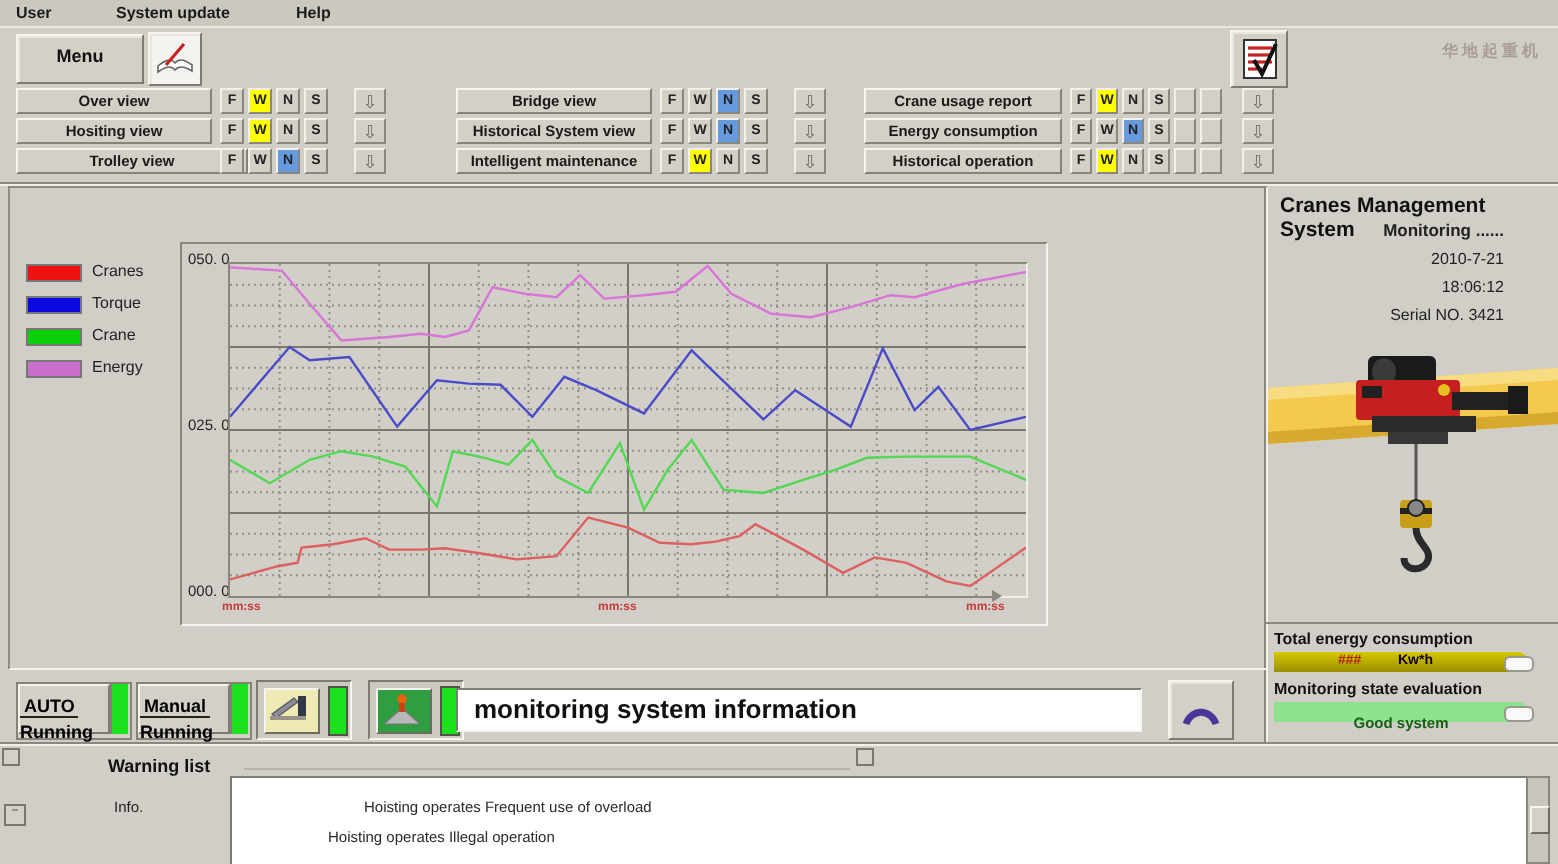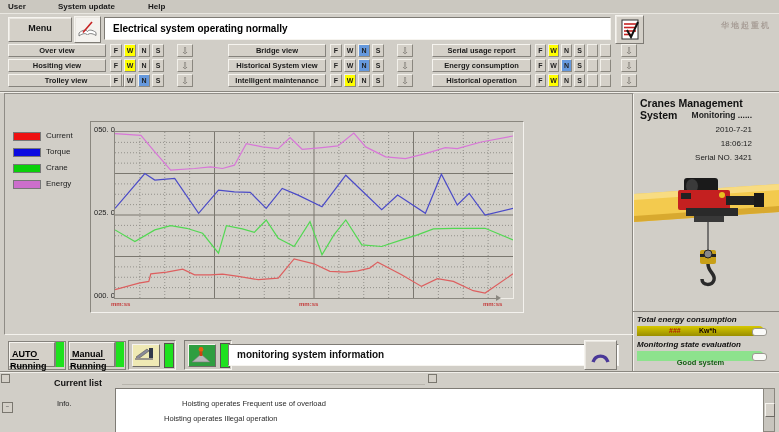--- a/index.html
+++ b/index.html
@@ -42,31 +42,31 @@
   .plot{position:absolute;left:23px;top:9px;width:398px;height:166px;border:1px solid;border-color:#8a877f #f0eee8 #f0eee8 #8a877f;background:#d2cfc8;box-sizing:content-box;}
   .xlab{position:absolute;top:179px;font-size:6px;color:#c43a3a;font-weight:700;}
   .axisline{position:absolute;left:23px;top:176px;width:384px;height:1px;background:#8a877f;}
   .axisarrow{position:absolute;left:405px;top:173px;width:0;height:0;border-left:5px solid #8a877f;border-top:3px solid transparent;border-bottom:3px solid transparent;}
   
   .sb-title{left:640px;top:97px;font-size:10.5px;font-weight:800;color:#111;}
   .sb-right{position:absolute;right:27px;text-align:right;color:#222;}
   
   .gauge{position:absolute;height:10px;border-radius:0 5px 5px 0;}
   .pill{position:absolute;width:13px;height:6px;background:#fafaf8;border:1px solid #9a978f;border-radius:3px;}
-  .panlabel{position:absolute;font-size:8px;font-weight:700;color:#111;font-style:italic;}
+  .panlabel{position:absolute;font-size:8px;font-weight:700;color:#111;}
   
   .runpanel{position:absolute;width:56px;height:27px;border:1px solid #85827c;display:flex;background:#d4d0c8;}
   .runbtn{width:46px;height:25px;border:1px solid;border-color:#f6f4ef #7e7b75 #7e7b75 #f6f4ef;background:#d4d0c8;box-sizing:border-box;text-align:left;}
   .runbtn .l1{font-size:9px;font-weight:800;border-bottom:1px solid #222;display:inline-block;padding:0 2px;margin-top:1px;}
   .runbtn .l2{font-size:9px;font-weight:800;margin-top:0px;}
   .greenstrip{width:8px;height:25px;background:#1ee11e;border-left:1px solid #85827c;}
   .iconpanel{position:absolute;width:46px;height:28px;border:1px solid;border-color:#7e7b75 #f6f4ef #f6f4ef #7e7b75;background:#cdc9c1;}
   .iconbtn{position:absolute;left:3px;top:3px;width:26px;height:21px;border:1px solid;border-color:#f6f4ef #6e6b65 #6e6b65 #f6f4ef;}
   .iconstrip{position:absolute;left:35px;top:2px;width:8px;height:23px;background:#1ee11e;border:1px solid #55524c;}
-  .msgbox{left:228px;top:344px;width:391px;height:22px;font-size:10px;font-weight:700;color:#111;line-height:20px;padding-left:8px;box-sizing:border-box;}
+  .msgbox{left:228px;top:344px;width:343px;height:22px;font-size:13px;font-weight:700;color:#111;line-height:20px;padding-left:8px;box-sizing:border-box;}
   .arcbtn{left:584px;top:340px;width:31px;height:28px;}
   
   .tinybox{position:absolute;width:7px;height:7px;background:#d4d0c8;border:1px solid #7a776f;}
   .warn-title{left:54px;top:378px;font-size:9px;font-weight:800;color:#111;}
   .warn-groupline{left:122px;top:384px;width:303px;height:1px;background:#b7b4ac;}
   .warn-info{left:57px;top:399px;font-size:7.5px;color:#222;}
   .warnbox{left:115px;top:388px;width:647px;height:44px;background:#fff;border:1px solid;border-color:#7e7b75 #f6f4ef #f6f4ef #7e7b75;}
   .warnitem{position:absolute;left:48px;font-size:7.5px;color:#2a2a2a;}
   .scrollbar{left:763px;top:388px;width:12px;height:44px;background:#c8c5be;border:1px solid #8a877f;box-sizing:border-box;}
   .scrollthumb{position:absolute;left:1px;top:14px;width:8px;height:12px;background:#d4d0c8;border:1px solid;border-color:#f6f4ef #6e6b65 #6e6b65 #f6f4ef;}
@@ -82,21 +82,20 @@
     <span class="menuitem" style="left:148px">Help</span>
   </div>
 
   <div class="abs raised menu-btn btnlabel">Menu</div>
   <div class="abs raised icon-btn" style="left:74px;top:16px;width:25px;height:25px;background:#f4f2ee;">
     <svg width="21" height="19" viewBox="0 0 21 19">
       <path d="M2,13 C6,9.5 9,9.5 10.5,11.5 C12,9.5 15,9.5 19,12.5 L19,15.5 C15,13 12,13 10.5,15 C9,13 6,13 2,16 Z" fill="#ffffff" stroke="#666" stroke-width="0.8"></path>
       <line x1="6" y1="12.5" x2="15" y2="2" stroke="#c62222" stroke-width="1.6"></line>
     </svg>
   </div>
-  <div class="abs sunken statusbar">Electrical system operating normally</div>
   <div class="abs raised icon-btn" style="left:615px;top:15px;width:27px;height:27px;">
     <svg width="22" height="23" viewBox="0 0 22 23">
       <rect x="3" y="2" width="16" height="19" fill="#fff" stroke="#333" stroke-width="1"></rect>
       <line x1="5" y1="6" x2="17" y2="6" stroke="#c62222" stroke-width="1.6"></line>
       <line x1="5" y1="9.5" x2="17" y2="9.5" stroke="#c62222" stroke-width="1.6"></line>
       <line x1="5" y1="13" x2="17" y2="13" stroke="#c62222" stroke-width="1.6"></line>
       <line x1="5" y1="16.5" x2="12" y2="16.5" stroke="#c62222" stroke-width="1.6"></line>
       <path d="M8,12 L12,19 L19,4" stroke="#111" stroke-width="2" fill="none"></path>
     </svg>
   </div>
@@ -131,21 +130,21 @@
       <div class="navind" style="left:344px;top:59px;width:12px">W</div>
       <div class="navind ind-n" style="left:358px;top:59px;width:12px">N</div>
       <div class="navind" style="left:372px;top:59px;width:12px">S</div>
       <div class="arrowbtn" style="left:397px;top:59px">⇩</div>
       <div class="navbtn" style="left:228px;top:74px;width:98px">Intelligent maintenance</div>
       <div class="navind" style="left:330px;top:74px;width:12px">F</div>
       <div class="navind ind-w" style="left:344px;top:74px;width:12px">W</div>
       <div class="navind" style="left:358px;top:74px;width:12px">N</div>
       <div class="navind" style="left:372px;top:74px;width:12px">S</div>
       <div class="arrowbtn" style="left:397px;top:74px">⇩</div>
-      <div class="navbtn" style="left:432px;top:44px;width:99px">Serial usage report</div>
+      <div class="navbtn" style="left:432px;top:44px;width:99px">Crane usage report</div>
       <div class="navind" style="left:535px;top:44px;width:11px">F</div>
       <div class="navind ind-w" style="left:548px;top:44px;width:11px">W</div>
       <div class="navind" style="left:561px;top:44px;width:11px">N</div>
       <div class="navind" style="left:574px;top:44px;width:11px">S</div>
       <div class="navind" style="left:587px;top:44px;width:11px"></div>
       <div class="navind" style="left:600px;top:44px;width:11px"></div>
       <div class="arrowbtn" style="left:621px;top:44px">⇩</div>
       <div class="navbtn" style="left:432px;top:59px;width:99px">Energy consumption</div>
       <div class="navind" style="left:535px;top:59px;width:11px">F</div>
       <div class="navind" style="left:548px;top:59px;width:11px">W</div>
@@ -168,21 +167,21 @@
 
   <div class="abs hline" style="left:0;top:91px;width:779px;"></div>
   <div class="abs hline2" style="left:0;top:92px;width:779px;"></div>
   <div class="abs vline" style="left:632px;top:93px;height:278px;"></div>
   <div class="abs vline2" style="left:633px;top:93px;height:278px;"></div>
 
   <div class="abs mainpanel"></div>
   <div id="legend-root">
       <div class="legrow" style="top:131px">
        <span class="legswatch" style="background:#ee1111"></span>
-       <span class="leglabel">Current</span>
+       <span class="leglabel">Cranes</span>
      </div>
       <div class="legrow" style="top:147px">
        <span class="legswatch" style="background:#0a0ae0"></span>
        <span class="leglabel">Torque</span>
      </div>
       <div class="legrow" style="top:163px">
        <span class="legswatch" style="background:#0ad00a"></span>
        <span class="leglabel">Crane</span>
      </div>
       <div class="legrow" style="top:179px">
@@ -320,21 +319,21 @@
   <div class="abs raised icon-btn arcbtn">
     <svg width="25" height="20" viewBox="0 0 25 20">
       <path d="M5,17 A8,9 0 0 1 20,17" stroke="#4a3898" stroke-width="3.4" fill="none"></path>
     </svg>
   </div>
 
   <div class="abs hline" style="left:0;top:371px;width:779px;"></div>
   <div class="abs hline2" style="left:0;top:372px;width:779px;"></div>
   <div class="tinybox" style="left:1px;top:374px;"></div>
   <div class="tinybox" style="left:428px;top:374px;"></div>
-  <div class="abs warn-title">Current list</div>
+  <div class="abs warn-title">Warning list</div>
   <div class="abs warn-groupline"></div>
   <div class="tinybox" style="left:2px;top:402px;width:9px;height:9px;line-height:7px;text-align:center;font-size:6px;color:#444;">−</div>
   <div class="abs warn-info">Info.</div>
   <div class="abs warnbox">
     <div class="warnitem" style="top:10px;padding-left:18px;">Hoisting operates  Frequent use of overload</div>
     <div class="warnitem" style="top:25px;">Hoisting operates  Illegal operation</div>
   </div>
   <div class="abs scrollbar">
     <div class="scrollthumb"></div>
   </div>

